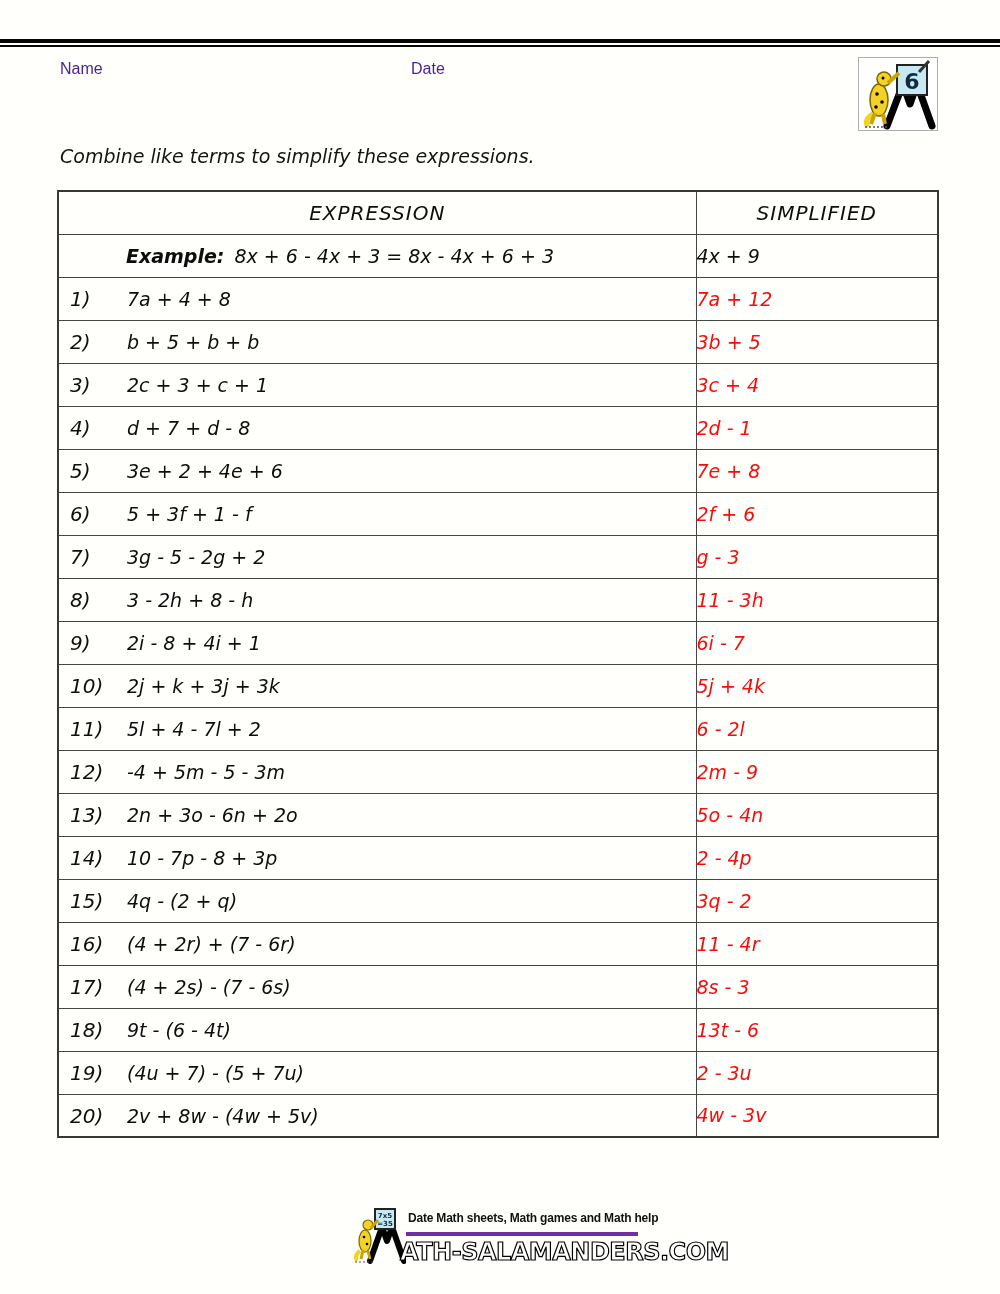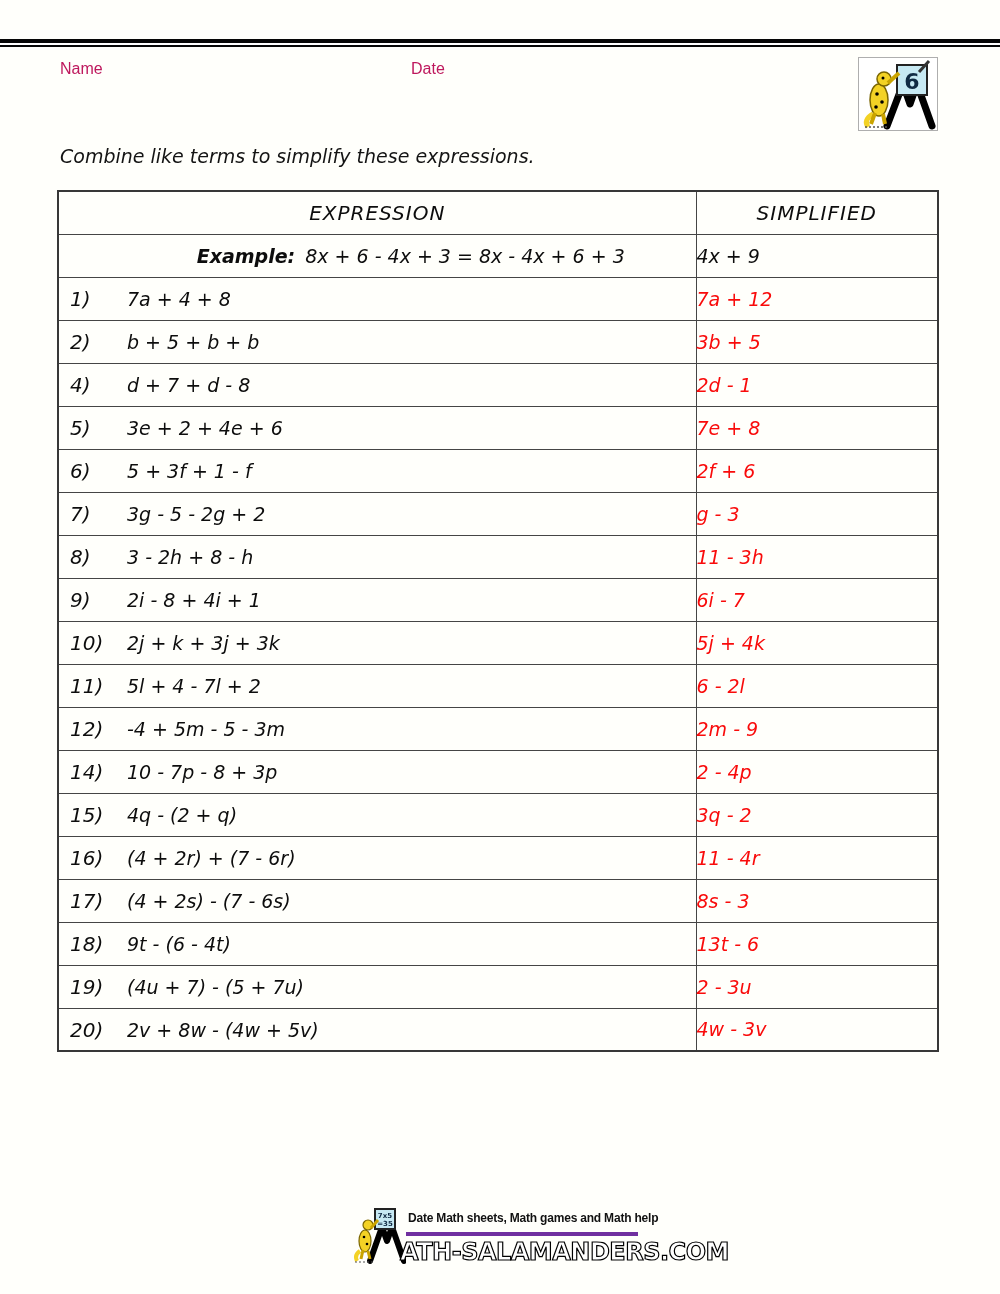--- a/index.html
+++ b/index.html
@@ -15,21 +15,21 @@
   .top-rule {
     position: absolute; top: 39px; left: 0; width: 1000px;
     height: 2px; background: #ffffff;
     border-top: 4px solid #060606;
     border-bottom: 2px solid #060606;
   }
 
   .meta-row { position: absolute; top: 60px; left: 0; width: 1000px; height: 22px; }
   .name-label, .date-label {
     position: absolute; font-family: "Liberation Sans", sans-serif;
-    font-size: 16px; color: #be185d;
+    font-size: 16px; color: #4c1d95;
   }
   .name-label { left: 60px; }
   .date-label { left: 411px; }
 
   .logo-box {
     position: absolute; top: 57px; left: 858px; width: 80px; height: 74px;
     background: #ffffff; border: 1px solid #aeaeae; box-sizing: border-box;
   }
 
   .title {
@@ -65,21 +65,21 @@
   .expr-cell .num {
     display: inline-block; width: 57px; padding-left: 11px;
     font-size: 20px; vertical-align: middle;
   }
   .expr-cell .expr { font-size: 19px; vertical-align: middle; }
 
   .ans-cell {
     text-align: left; font-size: 19px; color: #f90b0b;
   }
 
-  .example-row .expr-cell { padding-left: 67px; font-style: italic; text-align: center; }
+  .example-row .expr-cell { padding-left: 67px; font-style: italic; }
   .ex-label { font-weight: bold; font-style: italic; margin-right: 10px; }
   .ex-expr  { font-style: italic; }
   .example-row .ans-cell { color: #0d0d0d; font-style: italic; }
 
   
   .footer {
     position: absolute; top: 1207px; left: 0; width: 1000px;
     display: flex; justify-content: center;
   }
   .footer-inner { position: relative; width: 292px; height: 62px; }
@@ -163,20 +163,26 @@
     <td class="ans-cell">7a + 12</td>
   </tr>
         <tr class="q-row">
     <td class="expr-cell">
       <span class="num">2)</span><span class="expr">b + 5 + b + b</span>
     </td>
     <td class="ans-cell">3b + 5</td>
   </tr>
         <tr class="q-row">
     <td class="expr-cell">
+      <span class="num">3)</span><span class="expr">2c + 3 + c + 1</span>
+    </td>
+    <td class="ans-cell">3c + 4</td>
+  </tr>
+        <tr class="q-row">
+    <td class="expr-cell">
       <span class="num">4)</span><span class="expr">d + 7 + d - 8</span>
     </td>
     <td class="ans-cell">2d - 1</td>
   </tr>
         <tr class="q-row">
     <td class="expr-cell">
       <span class="num">5)</span><span class="expr">3e + 2 + 4e + 6</span>
     </td>
     <td class="ans-cell">7e + 8</td>
   </tr>
@@ -214,20 +220,26 @@
     <td class="expr-cell">
       <span class="num">11)</span><span class="expr">5l + 4 - 7l + 2</span>
     </td>
     <td class="ans-cell">6 - 2l</td>
   </tr>
         <tr class="q-row">
     <td class="expr-cell">
       <span class="num">12)</span><span class="expr">-4 + 5m - 5 - 3m</span>
     </td>
     <td class="ans-cell">2m - 9</td>
+  </tr>
+        <tr class="q-row">
+    <td class="expr-cell">
+      <span class="num">13)</span><span class="expr">2n + 3o - 6n + 2o</span>
+    </td>
+    <td class="ans-cell">5o - 4n</td>
   </tr>
         <tr class="q-row">
     <td class="expr-cell">
       <span class="num">14)</span><span class="expr">10 - 7p - 8 + 3p</span>
     </td>
     <td class="ans-cell">2 - 4p</td>
   </tr>
         <tr class="q-row">
     <td class="expr-cell">
       <span class="num">15)</span><span class="expr">4q - (2 + q)</span>

